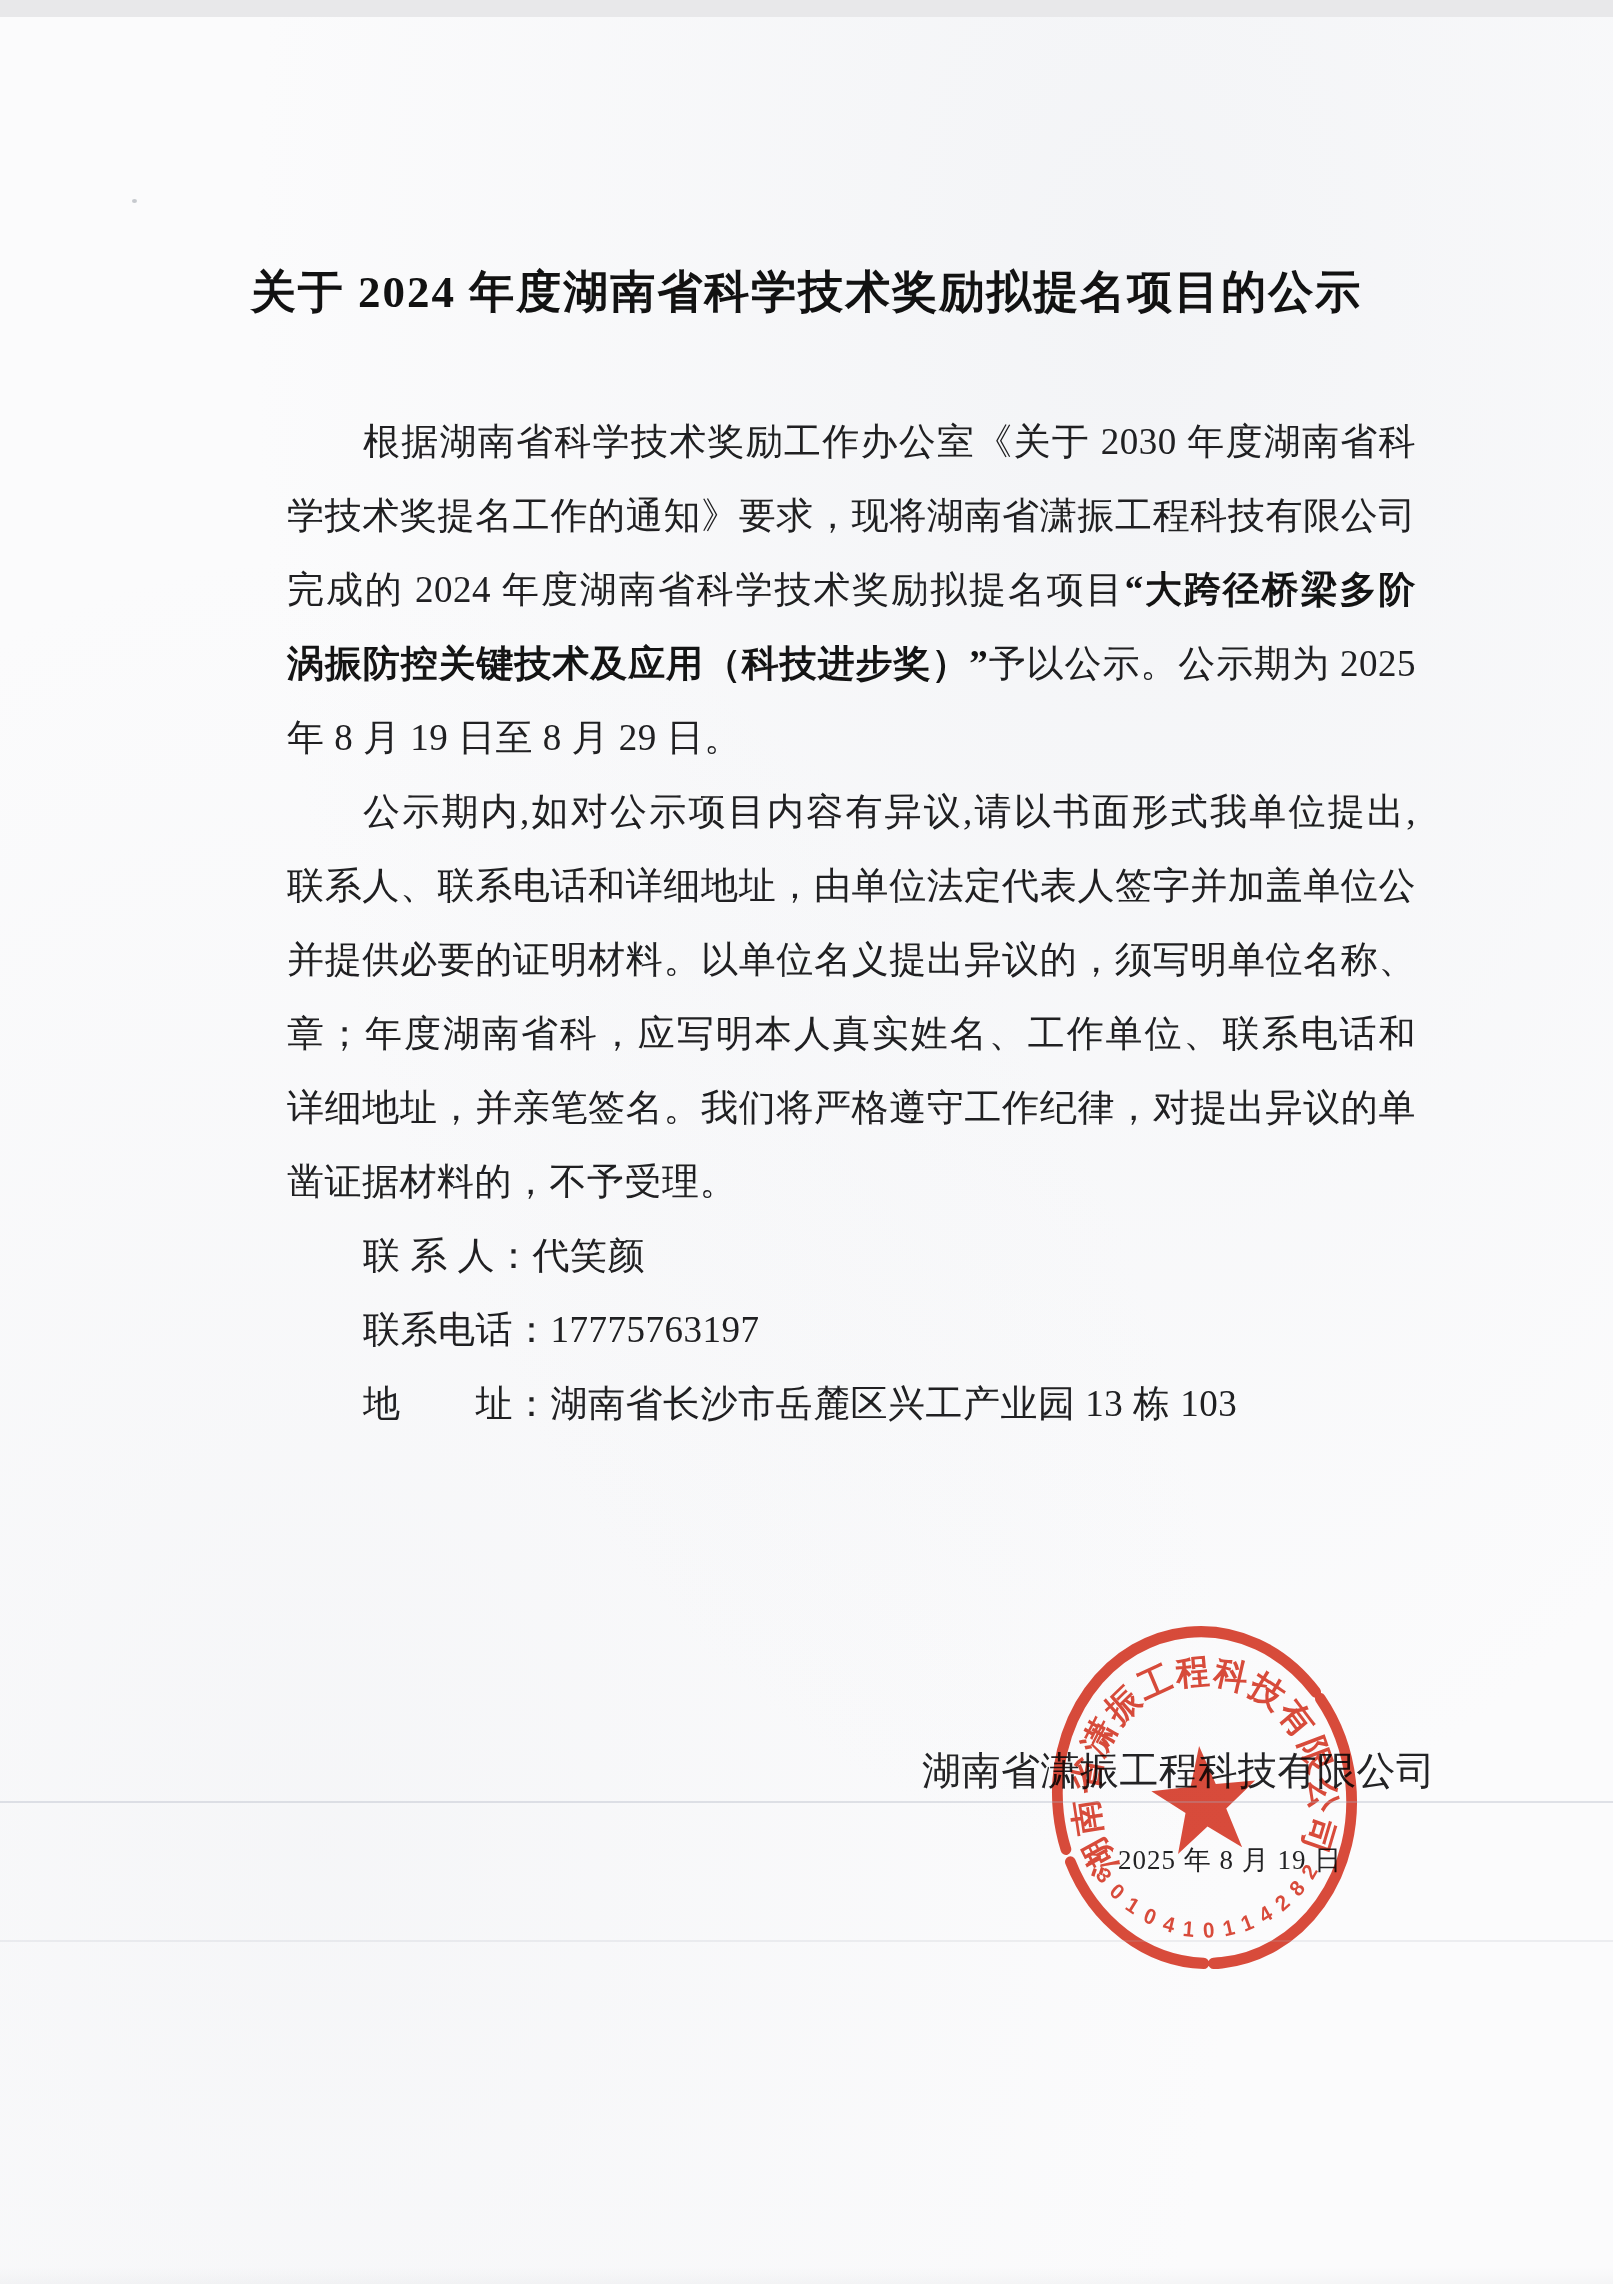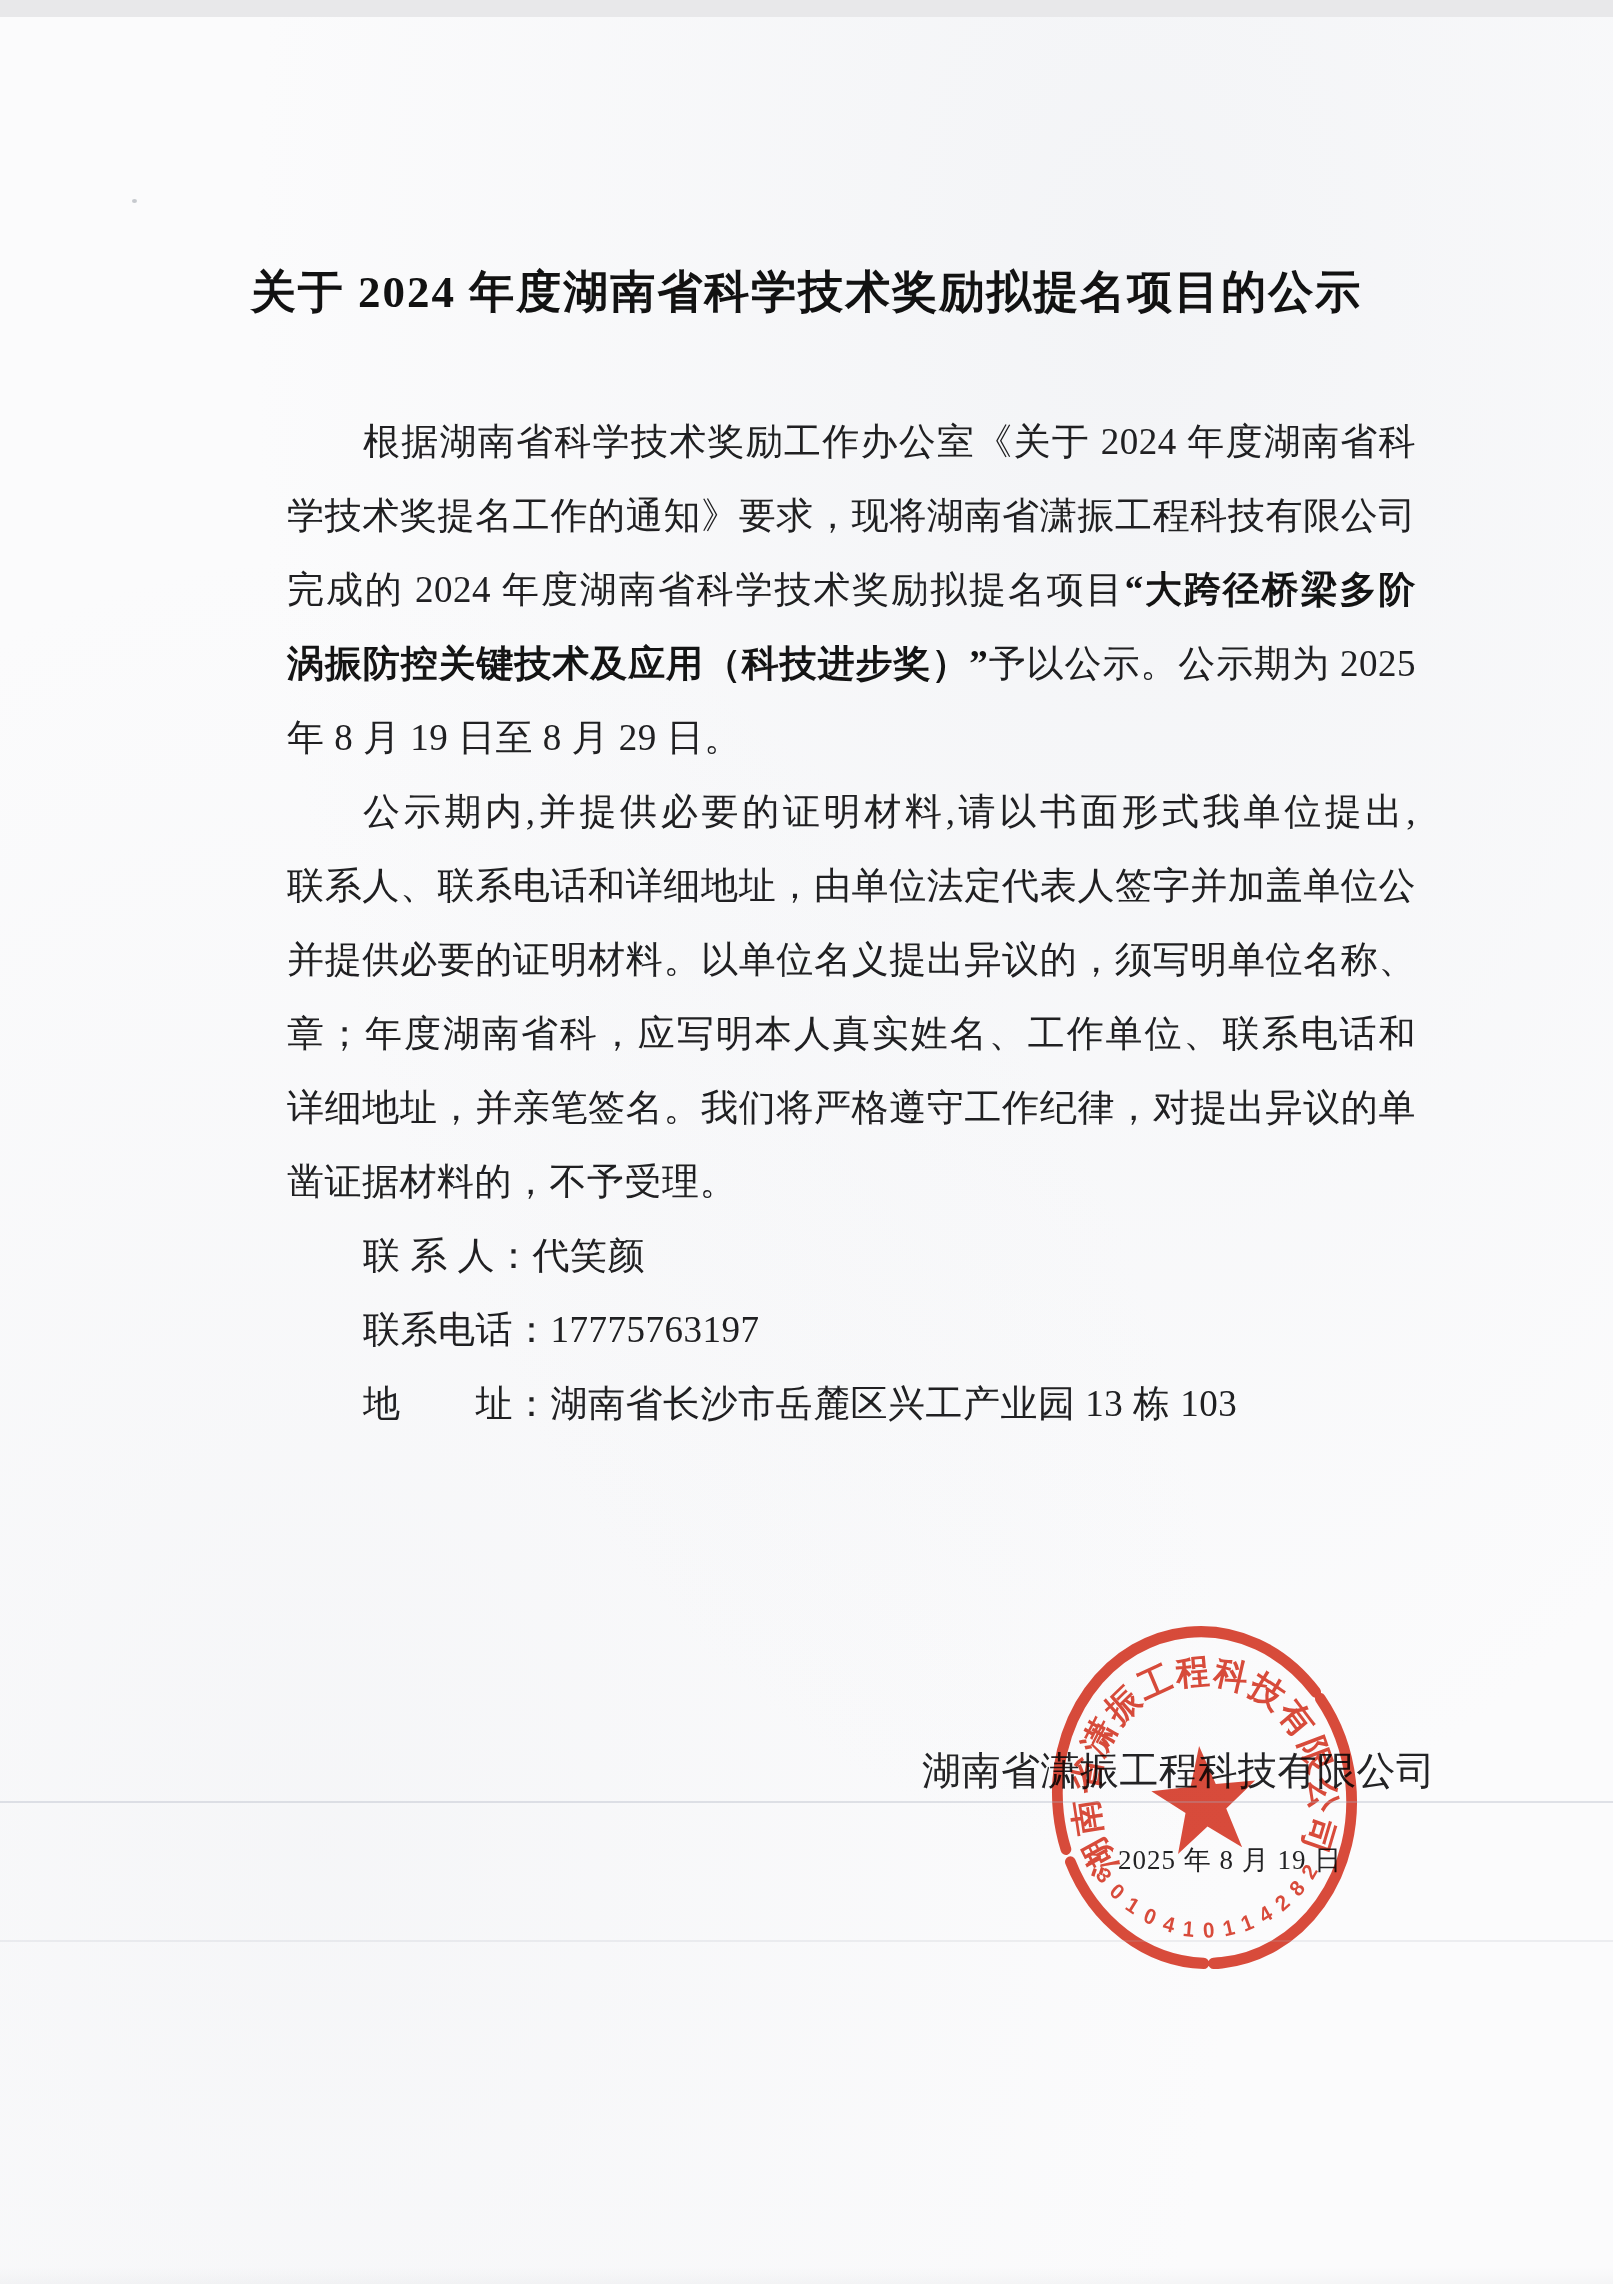--- a/index.html
+++ b/index.html
@@ -48,26 +48,26 @@
     background:linear-gradient(to bottom,rgba(120,125,135,0) 0%,rgba(120,125,135,0.10) 100%);}
 </style>
 </head>
 <body>
 
 <div class="page">
 
   <div class="doc-title">关于 2024 年度湖南省科学技术奖励拟提名项目的公示</div>
 
   <div class="body-block">
-      <div class="line justify indent"><span>根据湖南省科学技术奖励工作办公室《关于 2024 年度湖南省科</span></div>
+      <div class="line justify indent"><span>根据湖南省科学技术奖励工作办公室《关于 2030 年度湖南省科</span></div>
       <div class="line justify"><span>学技术奖提名工作的通知》要求，现将湖南省潇振工程科技有限公司</span></div>
       <div class="line justify"><span>完成的 2024 年度湖南省科学技术奖励拟提名项目</span><span class="bold">“大跨径桥梁多阶</span></div>
       <div class="line justify"><span class="bold">涡振防控关键技术及应用（科技进步奖）”</span><span>予以公示。公示期为 2025</span></div>
       <div class="line"><span>年 8 月 19 日至 8 月 29 日。</span></div>
-      <div class="line justify indent"><span>公示期内,并提供必要的证明材料,请以书面形式我单位提出,</span></div>
+      <div class="line justify indent"><span>公示期内,如对公示项目内容有异议,请以书面形式我单位提出,</span></div>
       <div class="line justify"><span>联系人、联系电话和详细地址，由单位法定代表人签字并加盖单位公</span></div>
       <div class="line justify"><span>并提供必要的证明材料。以单位名义提出异议的，须写明单位名称、</span></div>
       <div class="line justify"><span>章；年度湖南省科，应写明本人真实姓名、工作单位、联系电话和</span></div>
       <div class="line justify"><span>详细地址，并亲笔签名。我们将严格遵守工作纪律，对提出异议的单</span></div>
       <div class="line"><span>凿证据材料的，不予受理。</span></div>
       <div class="line indent"><span>联 系 人：代笑颜</span></div>
       <div class="line indent"><span>联系电话：17775763197</span></div>
       <div class="line indent"><span>地　　址：湖南省长沙市岳麓区兴工产业园 13 栋 103</span></div>
     </div>
 

